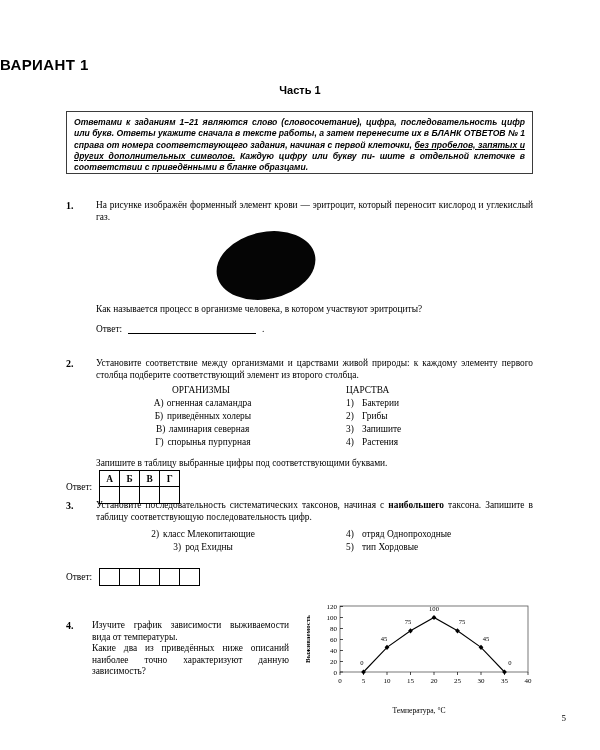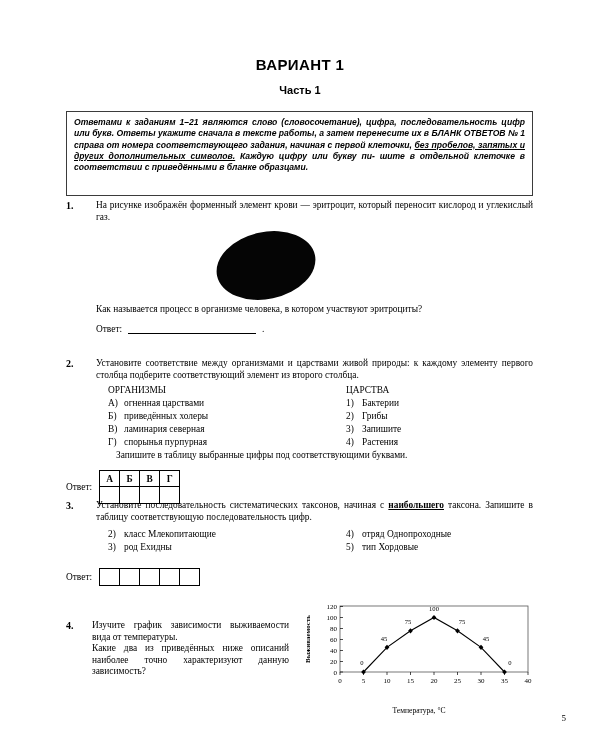--- a/index.html
+++ b/index.html
@@ -8,56 +8,55 @@
     background:#ffffff;
     font-family:"Liberation Serif", serif;
     color:#000000;
     overflow:hidden;
     position:relative;
   }
   .page{position:absolute;inset:0;}
 
   .variant-title{
     position:absolute;left:0;top:56px;width:600px;
-    text-align:center;
     font-family:"Liberation Sans", sans-serif;
     font-weight:bold;font-size:15px;letter-spacing:.4px;
   }
   .part-title{
     position:absolute;left:0;top:84px;width:600px;
     text-align:center;
     font-family:"Liberation Sans", sans-serif;
     font-weight:bold;font-size:11px;
   }
 
   .instruction-box{
     position:absolute;left:66px;top:111px;width:467px;
     border:1px solid #3b3b3b;
     box-sizing:border-box;
-    padding:5px 7px 22px 7px;
+    padding:5px 7px 0 7px;
     font-family:"Liberation Sans", sans-serif;
     font-style:italic;font-weight:bold;
     font-size:8.6px;line-height:11.3px;
     text-align:justify;
   }
   .instruction-box u{text-decoration:underline;}
 
   .q{position:absolute;}
   .q-num{
     position:absolute;left:66px;
     font-family:"Liberation Serif", serif;
     font-weight:bold;font-size:10px;
   }
   .q-body{position:absolute;left:96px;width:437px;}
   .txt{
     font-size:9.4px;line-height:11.6px;text-align:justify;
     font-family:"Liberation Serif", serif;
   }
   .txt-left{text-align:left;}
-  .bu{font-weight:bold;text-decoration:underline;}
+  .bu{font-weight:bold;}
 
   
   #q1{top:200px;}
   .erythro-wrap{position:absolute;left:96px;top:30px;width:437px;height:72px;}
   .erythro{
     position:absolute;left:120px;top:2px;
     width:100px;height:67px;
     background:#050505;
     border-radius:50%;
     transform:rotate(-12deg);
@@ -66,21 +65,21 @@
     display:flex;align-items:flex-end;gap:6px;
     font-size:9.4px;font-family:"Liberation Serif", serif;
   }
   .ans-rule{
     display:inline-block;width:128px;
     border-bottom:1px solid #000;height:9px;
   }
 
   
   .two-col{position:relative;width:437px;}
-  .col-l{position:absolute;left:12px;top:0;width:210px;}
+  .col-l{position:absolute;left:0;top:0;width:210px;text-align:center;}
   .col-r{position:absolute;left:250px;top:0;width:187px;}
   .col-head{font-size:9.4px;line-height:13px;font-family:"Liberation Serif", serif;}
   .col-item{font-size:9.4px;line-height:13px;font-family:"Liberation Serif", serif;white-space:nowrap;}
   .col-item .mk{display:inline-block;width:16px;}
 
   
   .ans-table-row{display:flex;align-items:center;gap:7px;}
   .ans-label{font-size:9.4px;font-family:"Liberation Serif", serif;}
   table.grid{border-collapse:collapse;}
   table.grid td{
@@ -151,36 +150,36 @@
   <div class="q" id="q2" style="left:0;top:358px;width:600px;height:135px;">
     <div class="q-num" style="top:0;">2.</div>
     <div class="q-body" style="top:0;">
       <div class="txt">Установите соответствие между организмами и царствами живой природы: к каждому элементу первого столбца подберите соответствующий элемент из второго столбца.</div>
     </div>
 
     <div class="q-body" style="top:26px;">
       <div class="two-col" style="height:66px;">
         <div class="col-l">
           <div class="col-head">ОРГАНИЗМЫ</div>
-          <div class="col-item"><span class="mk">А)</span><span>огненная царствами</span></div>
+          <div class="col-item"><span class="mk">А)</span><span>огненная саламандра</span></div>
           <div class="col-item"><span class="mk">Б)</span><span>приведённых холеры</span></div>
           <div class="col-item"><span class="mk">В)</span><span>ламинария северная</span></div>
           <div class="col-item"><span class="mk">Г)</span><span>спорынья пурпурная</span></div>
         </div>
         <div class="col-r">
           <div class="col-head">ЦАРСТВА</div>
           <div class="col-item"><span class="mk">1)</span><span>Бактерии</span></div>
           <div class="col-item"><span class="mk">2)</span><span>Грибы</span></div>
           <div class="col-item"><span class="mk">3)</span><span>Запишите</span></div>
           <div class="col-item"><span class="mk">4)</span><span>Растения</span></div>
         </div>
       </div>
     </div>
 
-    <div class="q-body" style="top:92px;margin-left:20px;">
+    <div class="q-body" style="top:100px;">
       <div class="txt txt-left">Запишите в таблицу выбранные цифры под соответствующими буквами.</div>
     </div>
 
     <div style="position:absolute;left:66px;top:112px;">
       <div class="ans-table-row">
         <span class="ans-label">Ответ:</span>
         <table class="grid">
           <tbody>
               <tr>
             <td>А</td>

